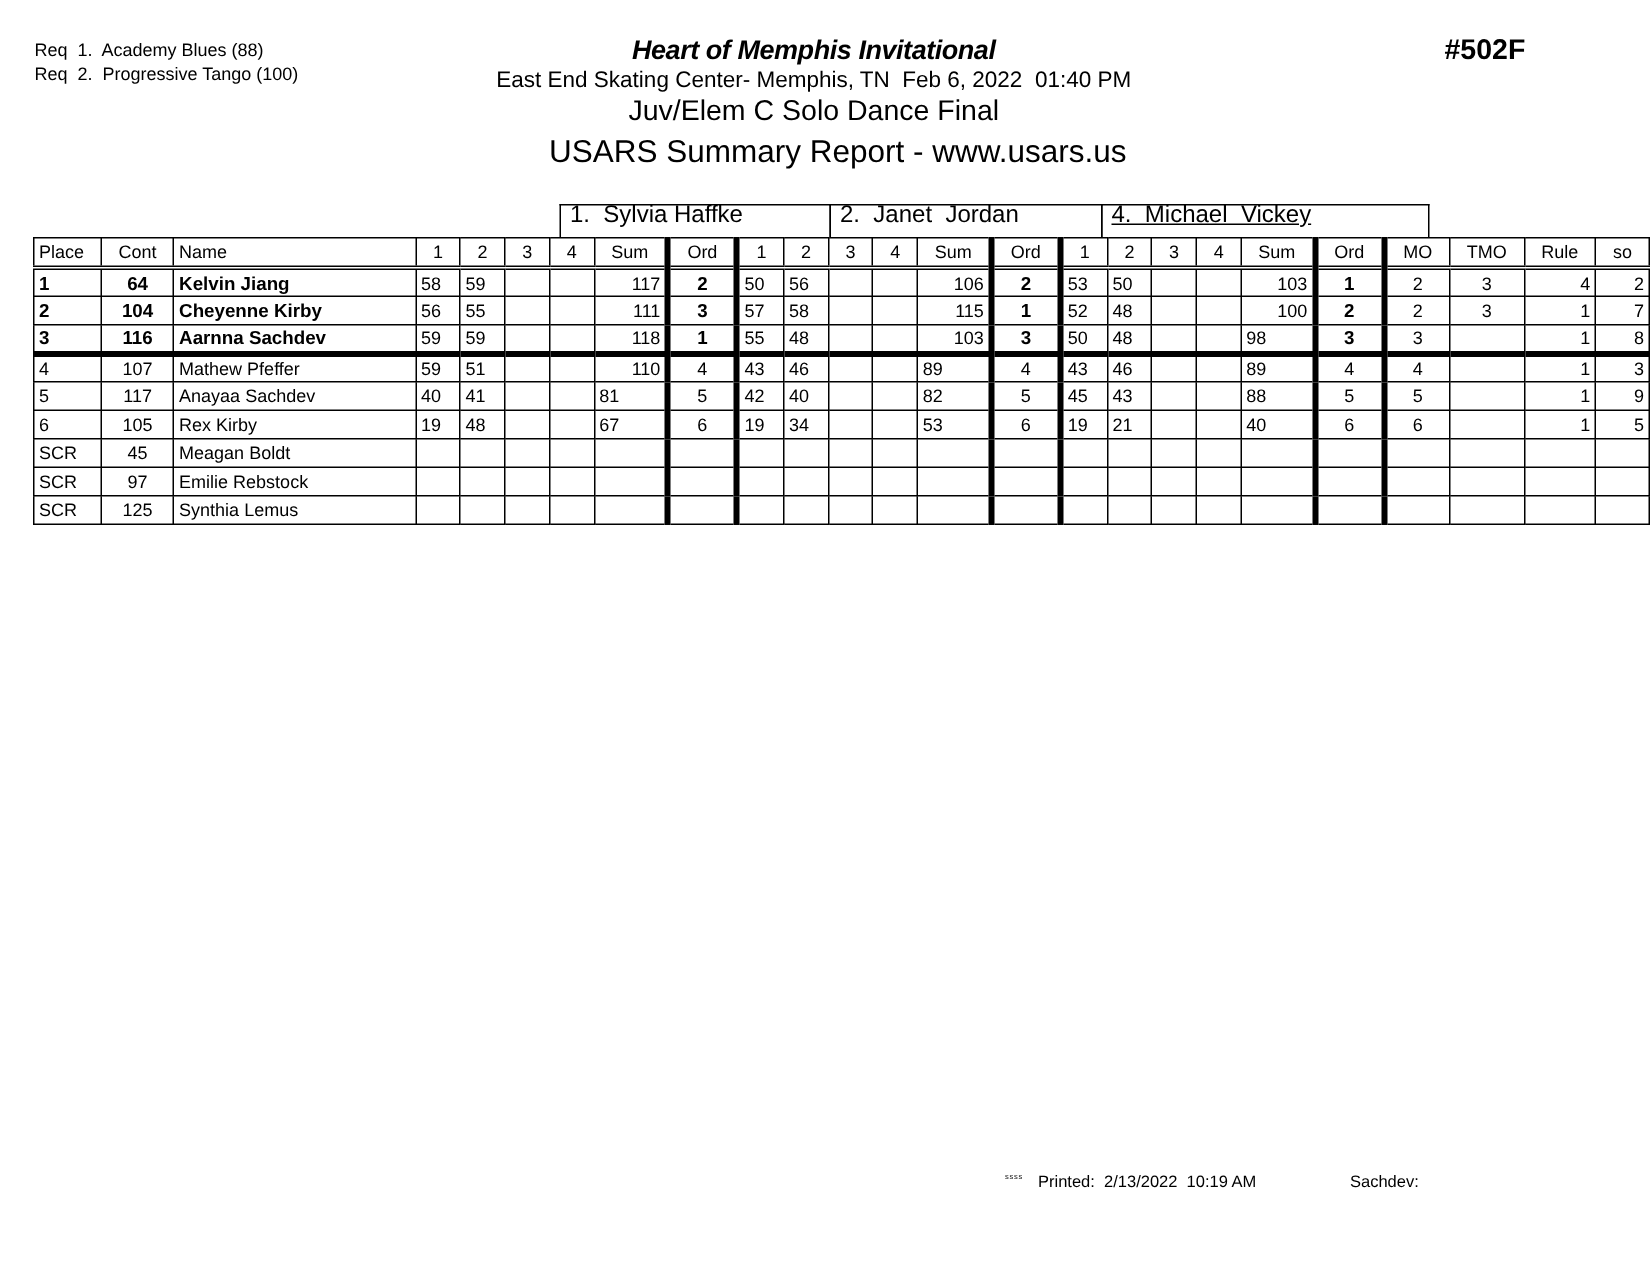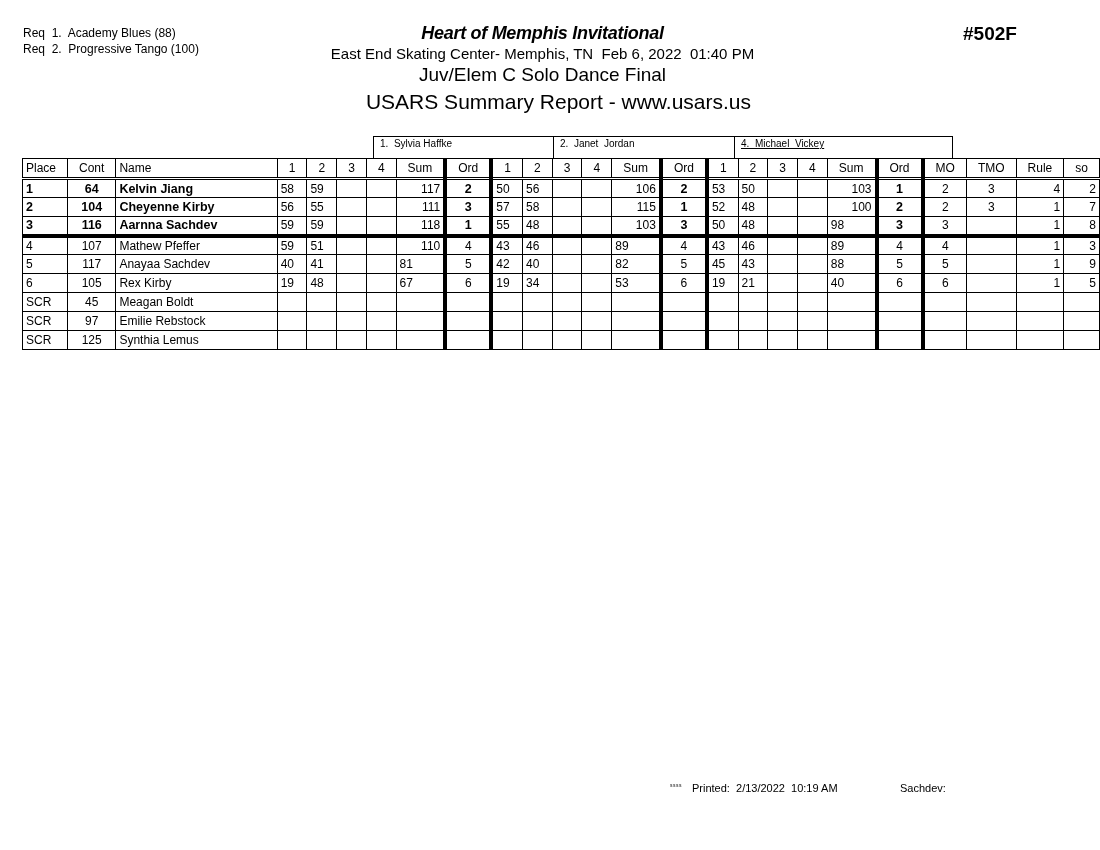--- a/index.html
+++ b/index.html
@@ -8,21 +8,21 @@
   .abs { position:absolute; }
   .req { left:23px; font-size:12px; line-height:16px; white-space:pre; }
   .center { left:0; width:1085px; text-align:center; white-space:pre; }
   .t1 { top:23px; font-size:18px; font-weight:bold; letter-spacing:-0.3px;font-style:italic; }
   .t2 { top:45px; font-size:15px; }
   .t3 { top:64px; font-size:19px; font-weight:normal; }
   .t4 { top:90px; font-size:21px;padding-left:16px; }
   .code { left:963px; top:23px; font-size:19px; font-weight:bold; }
 
   .judge-head { position:absolute; top:136px; height:22px; border:1px solid #000; border-bottom:none;
-                font-size:10px; line-height:14px; padding-left:6px; box-sizing:border-box; white-space:pre; }
+                font-size:16px; line-height:14px; padding-left:6px; box-sizing:border-box; white-space:pre; }
 
   table.grid { position:absolute; left:22px; top:158px; border-collapse:collapse; table-layout:fixed; }
   table.grid td, table.grid th { border:1px solid #000; height:19px; padding:0 3px; font-size:12px;
         font-weight:normal; white-space:nowrap; overflow:hidden; box-sizing:border-box; }
   table.grid thead th { height:20px; text-align:center; padding:0 11px; border-bottom:3px double #000; }
   table.grid thead th.l { text-align:left; padding-left:3px; }
   td.c { text-align:center; }
   td.r { text-align:right; }
   td.l { text-align:left; }
   tr.bold td { font-weight:bold; font-size:12.5px; }

